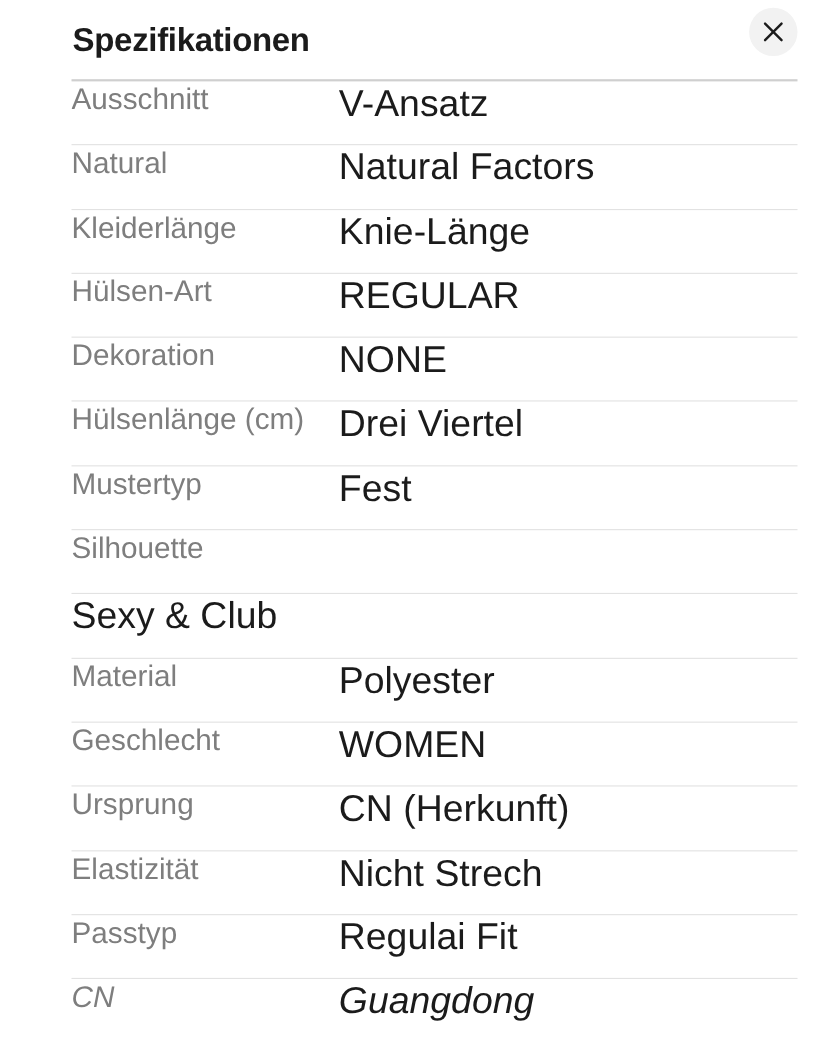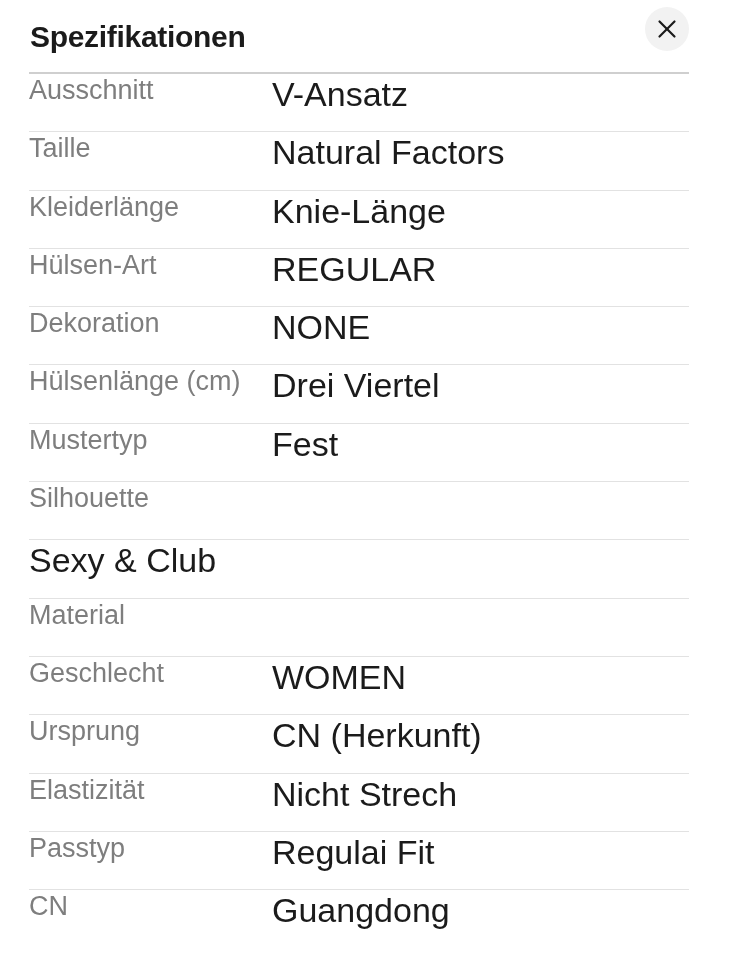--- a/index.html
+++ b/index.html
@@ -18,20 +18,21 @@
 
   .sheet {
     position: relative;
     width: 718px;
     height: 960px;
     background: #ffffff;
     border-top-left-radius: 14px;
     border-top-right-radius: 14px;
     overflow: hidden;
     box-sizing: border-box;
+    margin-left: 36px;
   }
 
   
   .sheet-header {
     position: relative;
     height: 72px;
     display: flex;
     align-items: center;
     padding: 0 30px;
     box-sizing: border-box;
@@ -82,20 +83,21 @@
 
   .spec-row {
     display: flex;
     align-items: flex-start;
     height: 58.3px;
     border-bottom: 1.5px solid #e2e2e2;
     box-sizing: border-box;
   }
   .spec-row:last-child {
     border-bottom: none;
+    font-style: italic;
   }
 
   .spec-label {
     width: 243px;
     flex: 0 0 243px;
     font-size: 27px;
     color: #7e7e7e;
     line-height: 1.2;
     white-space: nowrap;
     overflow: hidden;
@@ -130,21 +132,21 @@
 
   <div class="header-rule"></div>
 
   <div class="spec-list">
 
   <div class="spec-row">
         <div class="spec-label">Ausschnitt</div>
         <div class="spec-value">V-Ansatz</div>
       </div>
       <div class="spec-row">
-        <div class="spec-label">Taille</div>
+        <div class="spec-label">Natural</div>
         <div class="spec-value">Natural Factors</div>
       </div>
       <div class="spec-row">
         <div class="spec-label">Kleiderlänge</div>
         <div class="spec-value">Knie-Länge</div>
       </div>
       <div class="spec-row">
         <div class="spec-label">Hülsen-Art</div>
         <div class="spec-value">REGULAR</div>
       </div>
@@ -161,20 +163,21 @@
         <div class="spec-value">Fest</div>
       </div>
       <div class="spec-row">
         <div class="spec-label">Silhouette</div>
       </div>
       <div class="spec-row">
         <div class="spec-value">Sexy &amp; Club</div>
       </div>
       <div class="spec-row">
         <div class="spec-label">Material</div>
+        <div class="spec-value">Polyester</div>
       </div>
       <div class="spec-row">
         <div class="spec-label">Geschlecht</div>
         <div class="spec-value">WOMEN</div>
       </div>
       <div class="spec-row">
         <div class="spec-label">Ursprung</div>
         <div class="spec-value">CN (Herkunft)</div>
       </div>
       <div class="spec-row">

